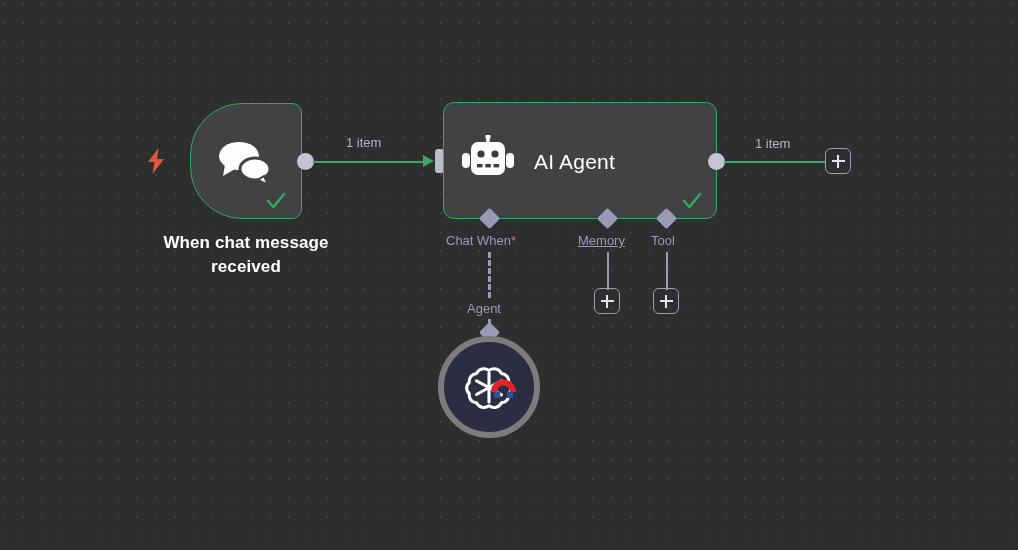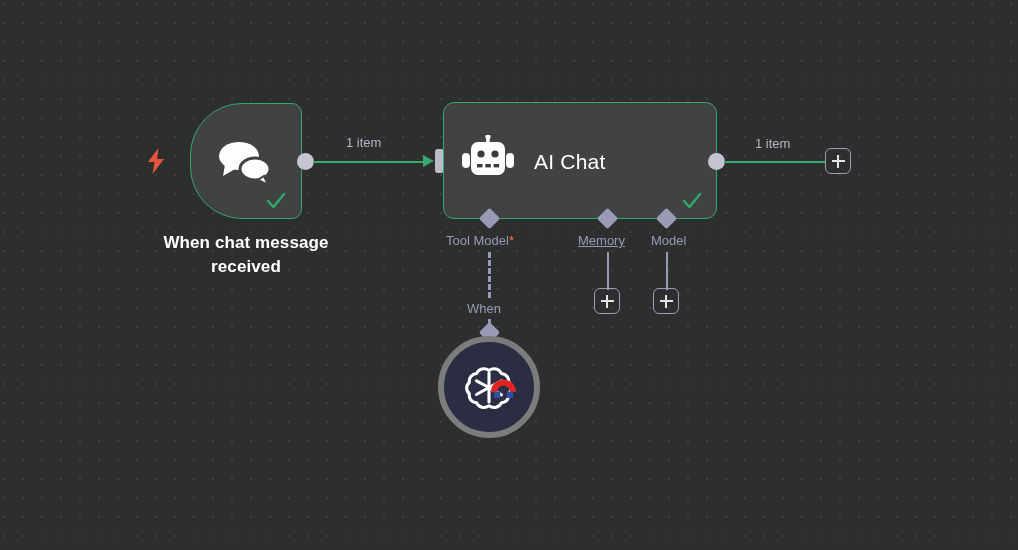--- a/index.html
+++ b/index.html
@@ -198,47 +198,47 @@
         <rect x="0" y="18" width="8" height="15" rx="4" fill="#fdfdfd"></rect>
         <rect x="44" y="18" width="8" height="15" rx="4" fill="#fdfdfd"></rect>
         <rect x="9" y="7" width="34" height="33" rx="7" fill="#fdfdfd"></rect>
         <circle cx="19" cy="19" r="3.6" fill="#3a3b3d"></circle>
         <circle cx="33" cy="19" r="3.6" fill="#3a3b3d"></circle>
         <rect x="15" y="29" width="5.5" height="3.4" fill="#3a3b3d"></rect>
         <rect x="23.3" y="29" width="5.5" height="3.4" fill="#3a3b3d"></rect>
         <rect x="31.6" y="29" width="5.5" height="3.4" fill="#3a3b3d"></rect>
       </svg>
     </div>
-    <div id="agent-name">AI Chat</div>
+    <div id="agent-name">AI Agent</div>
     <div class="check-mark" style="left:237px; top:87px;">
       <svg width="22" height="22" viewBox="0 0 22 22">
         <path d="M3 11 L8.5 17 L19 4" stroke="#31a96a" stroke-width="2.4" fill="none" stroke-linecap="round" stroke-linejoin="round"></path>
       </svg>
     </div>
   </div>
 
   <div class="out-dot" style="left:708px; top:153px;"></div>
   <div class="wire-green" style="left:724px; top:160.5px; width:101px;"></div>
   <div class="conn-label" style="left:755px; top:136px;">1 item</div>
   <div class="plus-btn" style="left:825px; top:148px;"></div>
 
   <div class="diamond" style="left:482px; top:211px;"></div>
-  <div class="sub-label" style="left:446px; top:233px;"><span>Tool Model</span><span class="req-star">*</span></div>
+  <div class="sub-label" style="left:446px; top:233px;"><span>Chat When</span><span class="req-star">*</span></div>
   <div class="stem-dashed" style="left:488px; top:252px; height:46px;"></div>
-  <div class="sub-label" style="left:467px; top:301px;">When</div>
+  <div class="sub-label" style="left:467px; top:301px;">Agent</div>
   <div class="stem-dashed" style="left:488px; top:319px; height:14px;"></div>
   <div class="diamond" style="left:482px; top:325px;"></div>
 
   <div class="diamond" style="left:600px; top:211px;"></div>
   <div class="sub-label" style="left:578px; top:233px;text-decoration:underline;"><span>Memory</span></div>
   <div class="stem" style="left:606.5px; top:252px; height:38px;"></div>
   <div class="plus-btn" style="left:594px; top:288px;"></div>
 
   <div class="diamond" style="left:659px; top:211px;"></div>
-  <div class="sub-label" style="left:651px; top:233px;"><span>Model</span></div>
+  <div class="sub-label" style="left:651px; top:233px;"><span>Tool</span></div>
   <div class="stem" style="left:665.5px; top:252px; height:38px;"></div>
   <div class="plus-btn" style="left:653px; top:288px;"></div>
 
   <div class="abs" id="openai-node">
     <div class="abs" id="openai-logo">
       <svg width="54" height="54" viewBox="0 0 54 54">
         <g fill="none" stroke="#ffffff" stroke-width="3.1" stroke-linejoin="round" stroke-linecap="round">
           <path d="M27 10.5 c4.5 -3.2 10.4 -1.6 12.4 3 c4.8 .4 8 4.6 7.3 9 c3.5 2.9 3.5 8.3 0 11.3
                    c.7 4.6 -2.5 8.7 -7.3 9.1 c-2 4.5 -7.9 6.1 -12.4 2.9 c-4.5 3.2 -10.4 1.6 -12.4 -2.9
                    c-4.8 -.4 -8 -4.5 -7.3 -9.1 c-3.5 -3 -3.5 -8.4 0 -11.3 c-.7 -4.4 2.5 -8.6 7.3 -9

